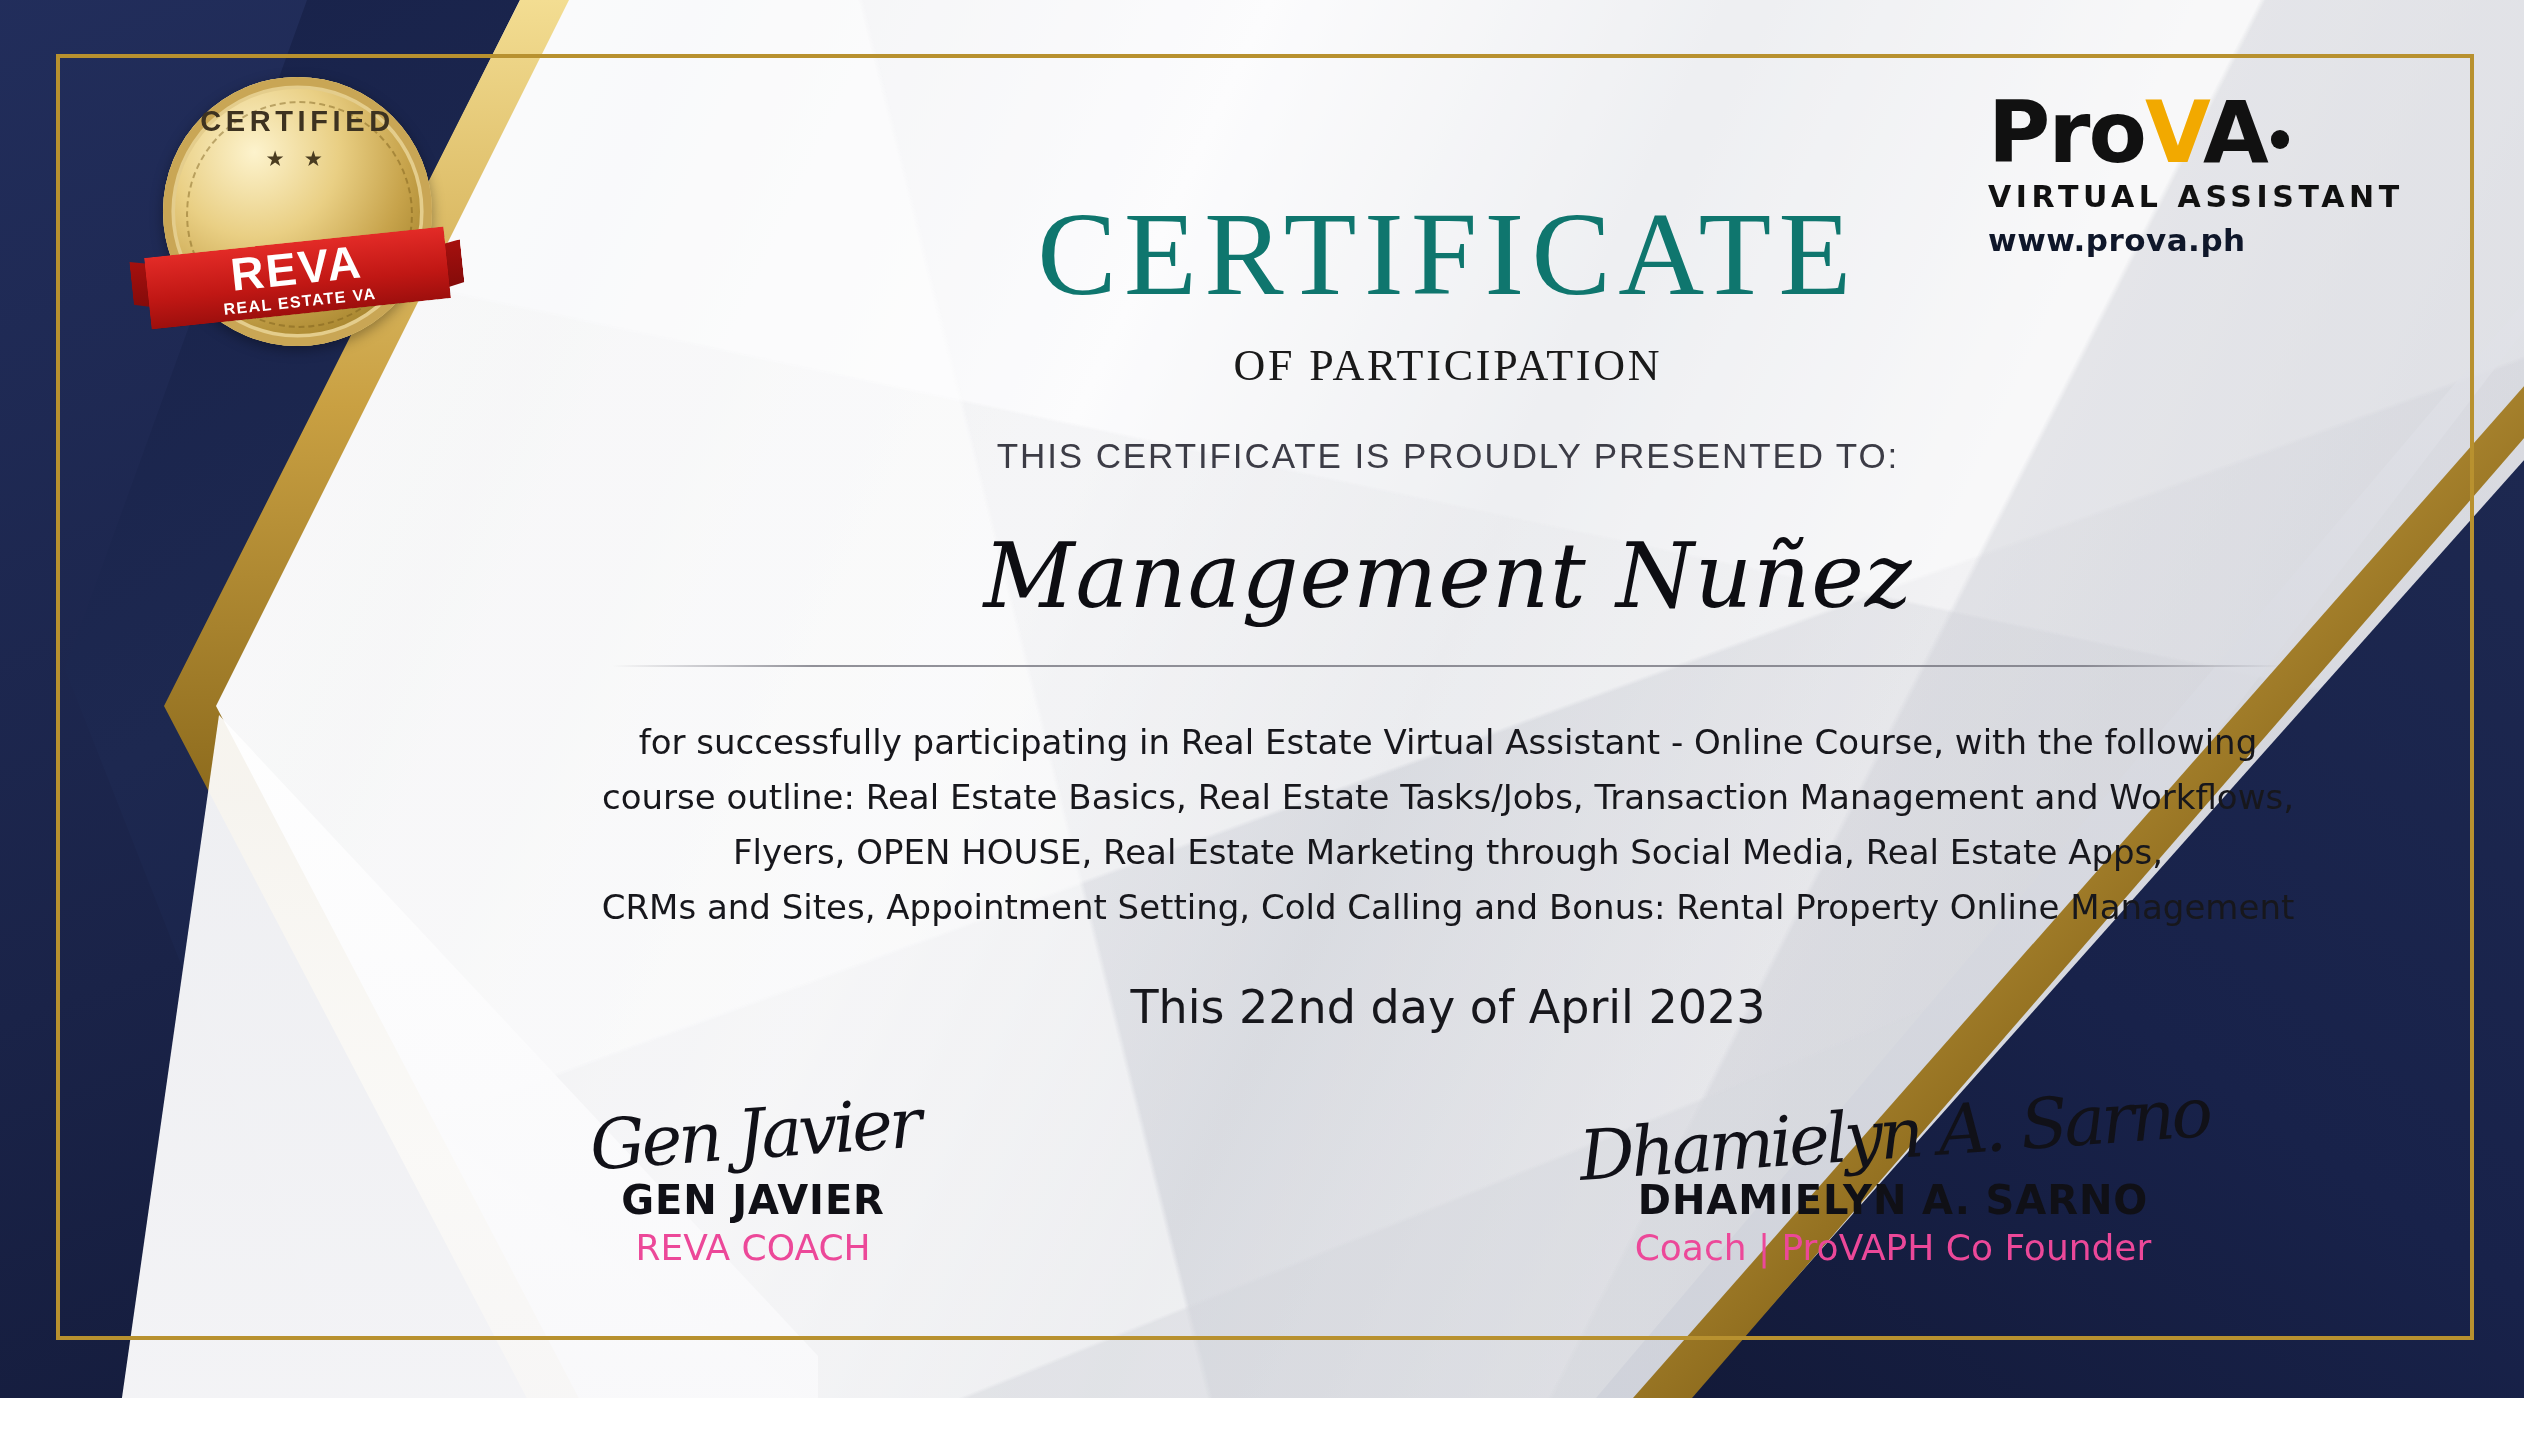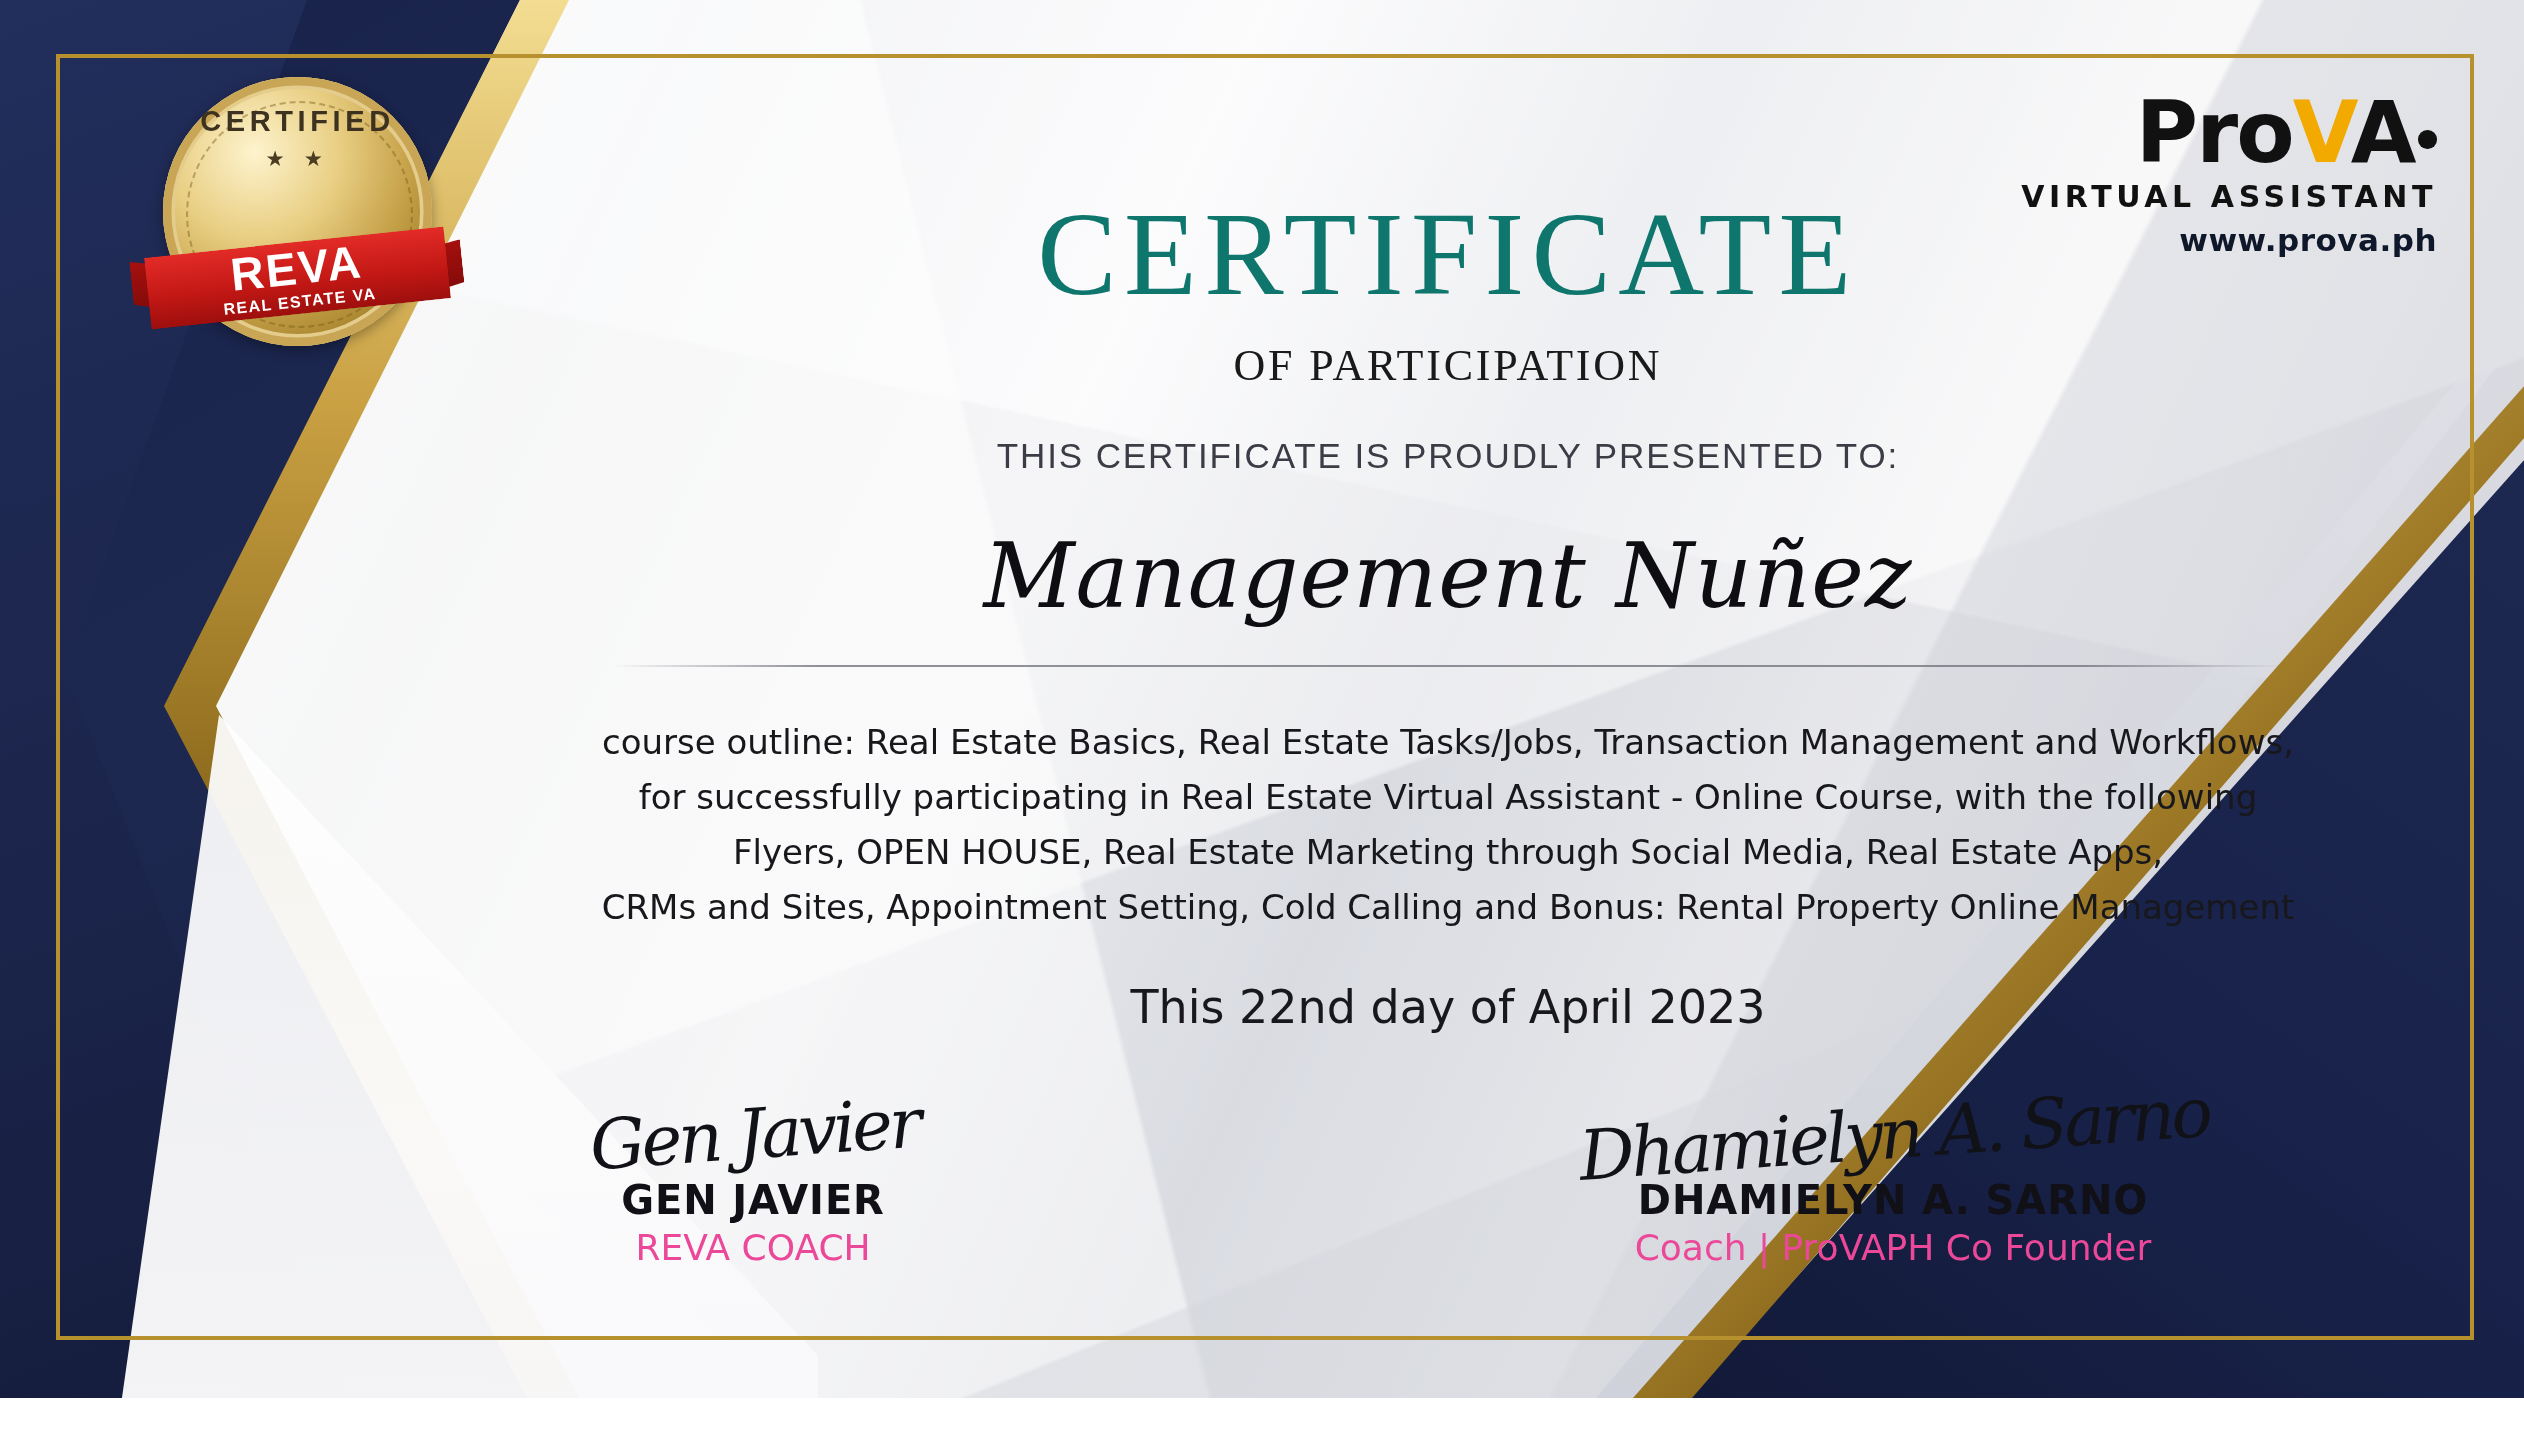--- a/index.html
+++ b/index.html
@@ -216,24 +216,24 @@
   .ribbon-label .sub {
     font-size: 16px;
     font-weight: bold;
     letter-spacing: 1.4px;
     margin-top: 2.8px;
   }
 
   
   .brand {
     position: absolute;
-    right: 88px;
+    right: 100px;
     top: 93px;
     width: 437px;
-    text-align: right;
+    text-align: left;
   }
   .brand-wordmark {
     font-family: "DejaVu Sans", sans-serif;
     font-weight: bold;
     font-size: 85px;
     line-height: .95;
     color: #111111;
     letter-spacing: -1.9px;
     position: relative;
     display: inline-block;
@@ -412,22 +412,22 @@
   </div>
 
   <div class="main-block">
     <div class="title">CERTIFICATE</div>
     <div class="subtitle">OF PARTICIPATION</div>
     <div class="presented">THIS CERTIFICATE IS PROUDLY PRESENTED TO:</div>
     <div class="recipient">Management Nuñez</div>
     <div class="divider"></div>
 
     <div class="body-text">
+      <div>for successfully participating in Real Estate Virtual Assistant - Online Course, with the following</div>
       <div>course outline: Real Estate Basics, Real Estate Tasks/Jobs, Transaction Management and Workflows,</div>
-      <div>for successfully participating in Real Estate Virtual Assistant - Online Course, with the following</div>
       <div>Flyers,  OPEN HOUSE, Real Estate Marketing through Social Media, Real Estate Apps,</div>
       <div>CRMs and Sites, Appointment Setting,  Cold Calling and Bonus: Rental Property Online Management</div>
     </div>
 
     <div class="date-line">This 22nd day of April 2023</div>
   </div>
 
   <div class="signatures">
     <div class="sig-block">
       <div class="sig-mark">Gen Javier</div>

